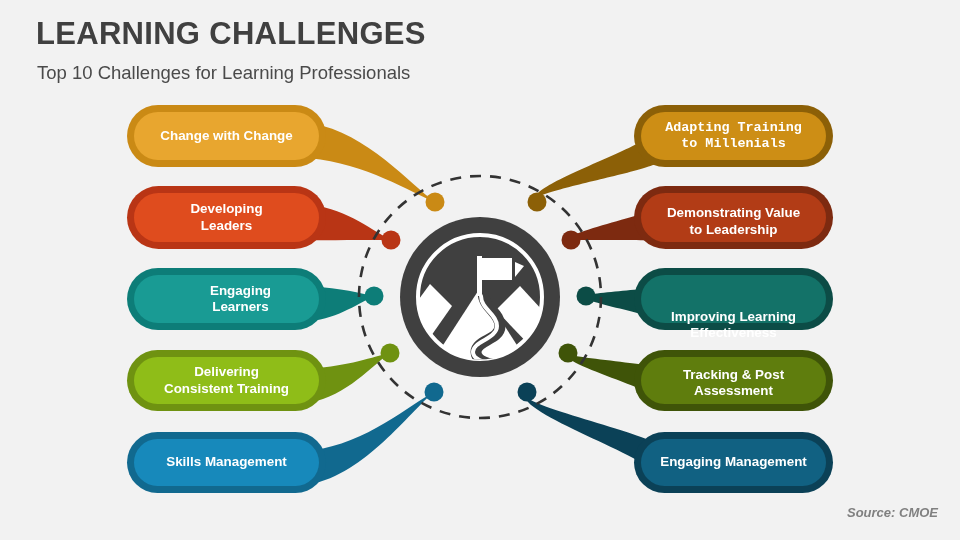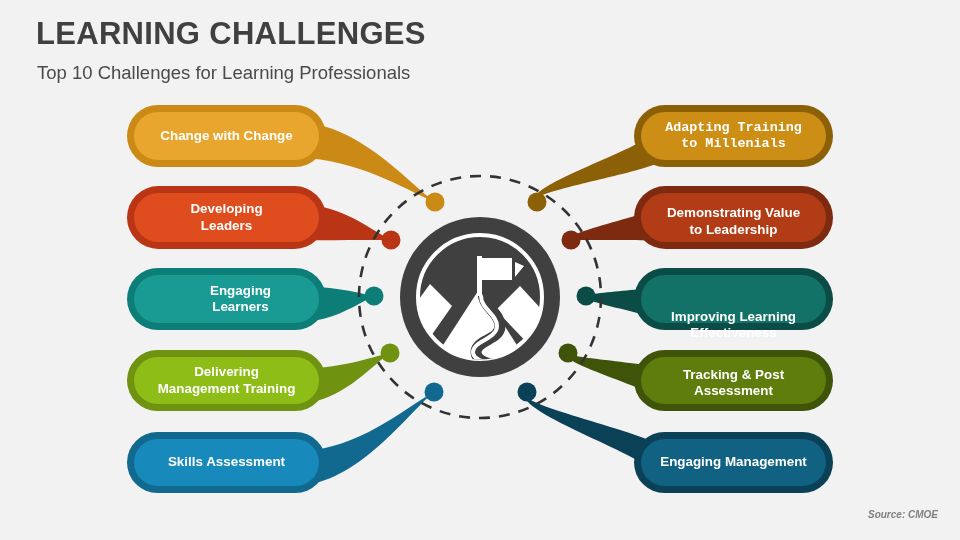--- a/index.html
+++ b/index.html
@@ -37,21 +37,21 @@
     top: 62px;
     font-size: 18.5px;
     font-weight: normal;
     color: #4a4a4a;
     white-space: nowrap;
   }
   #source {
     position: absolute;
     right: 22px;
     bottom: 20px;
-    font-size: 10px;
+    font-size: 13px;
     font-weight: bold;
     font-style: italic;
     color: #808080;
     white-space: nowrap;
   }
   #diagram {
     position: absolute;
     left: 0;
     top: 0;
     width: 960px;
@@ -159,22 +159,22 @@
       </g>
   </svg>
 
   <div id="labels">
       <div class="node-label" style="left: 134px; top: 112px; width: 185px; height: 48px;">Change with Change</div>
       <div class="node-label" style="left: 134px; top: 193px; width: 185px; height: 49px;">Developing
 Leaders</div>
       <div class="node-label" style="left: 148px; top: 275px; width: 185px; height: 48px;">Engaging
 Learners</div>
       <div class="node-label" style="left: 134px; top: 357px; width: 185px; height: 47px;">Delivering
-Management Training</div>
-      <div class="node-label" style="left: 134px; top: 439px; width: 185px; height: 47px;">Skills Assessment</div>
+Consistent Training</div>
+      <div class="node-label" style="left: 134px; top: 439px; width: 185px; height: 47px;">Skills Management</div>
       <div class="node-label" style="left: 641px; top: 112px; width: 185px; height: 48px; font-family: Liberation Mono, monospace;">Adapting Training
 to Millenials</div>
       <div class="node-label" style="left: 641px; top: 193px; width: 185px; height: 57px;">Demonstrating Value
 to Leadership</div>
       <div class="node-label" style="left: 641px; top: 275px; width: 185px; height: 48px; margin-top: 26px;">Improving Learning
 Effectiveness</div>
       <div class="node-label" style="left: 641px; top: 357px; width: 185px; height: 52px;">Tracking &amp; Post
 Assessment</div>
       <div class="node-label" style="left: 641px; top: 439px; width: 185px; height: 47px;">Engaging Management</div>
     </div>

